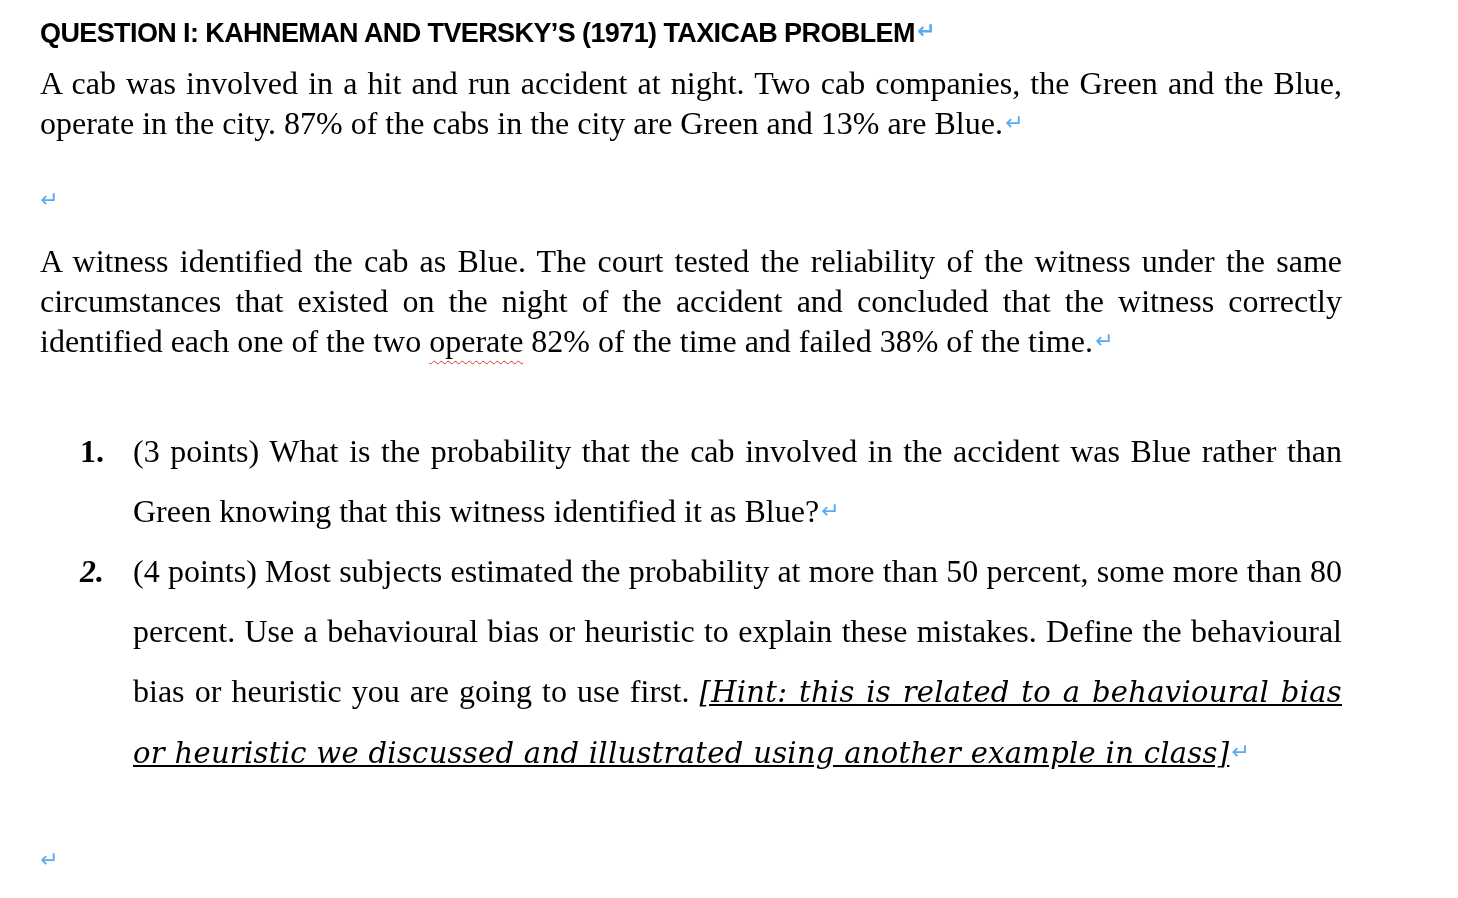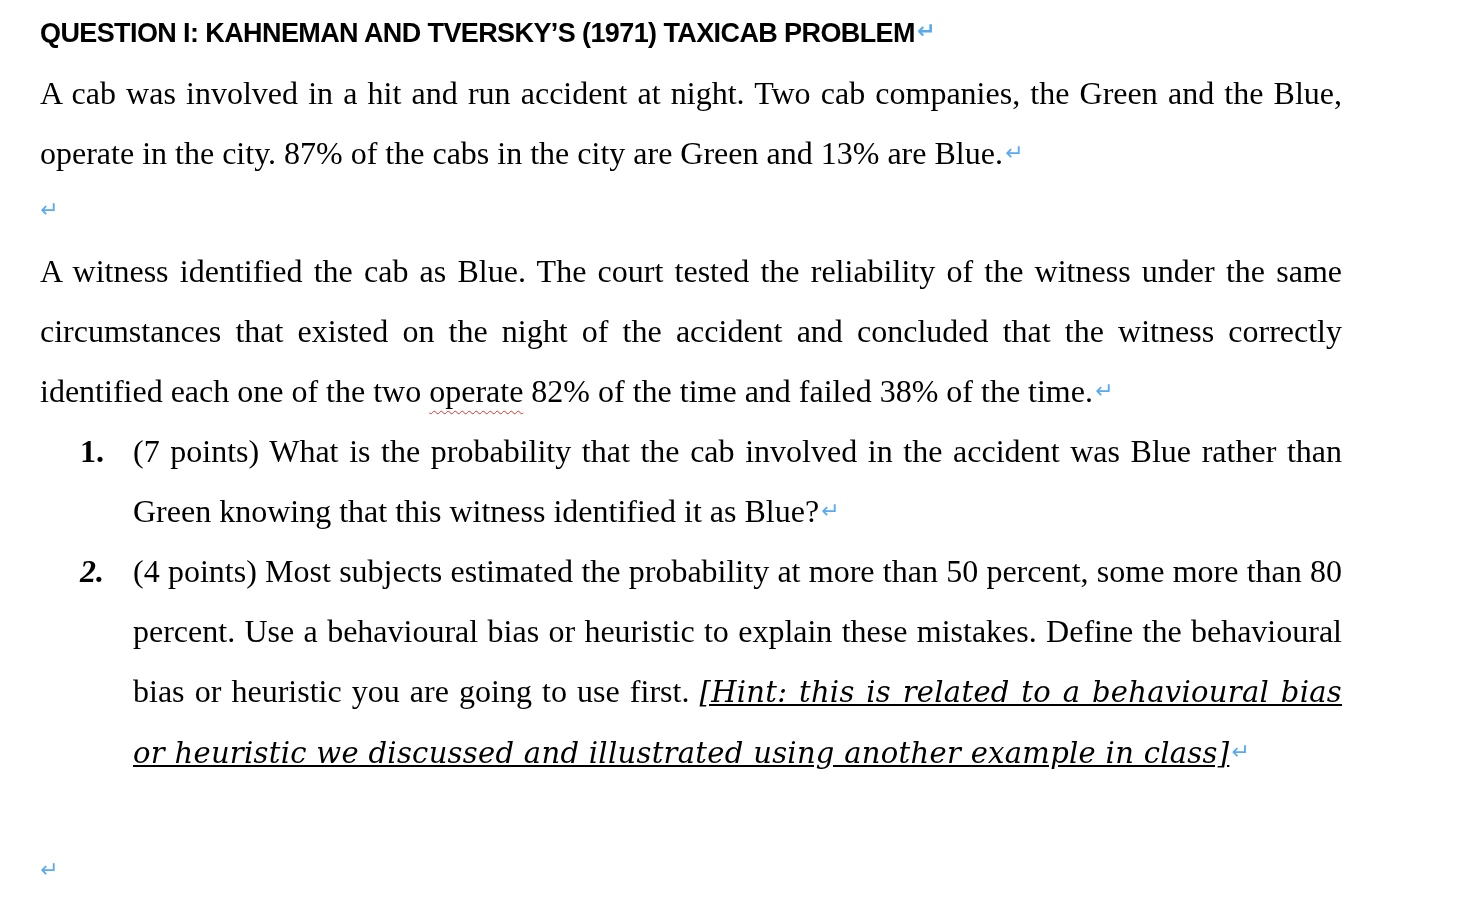--- a/index.html
+++ b/index.html
@@ -30,21 +30,21 @@
       letter-spacing: -0.6px;
       white-space: nowrap;
       line-height: 38px;
     }
     .para {
       position: absolute;
       left: 0;
       width: 1302px;
       font-family: "Liberation Serif", serif;
       font-size: 32px;
-      line-height: 60px;
+      line-height: 40px;
       text-align: justify;
       text-align-last: left;
     }
     .para.p1 { top: 63px; }
     .para.p2 { top: 180px; }
     .para.p3 { top: 241px; }
     .para.p4 { top: 840px; }
     .mark {
       color: #5aaaf0;
       font-family: "DejaVu Sans", sans-serif;
@@ -98,21 +98,21 @@
   <div class="heading"><span>QUESTION I: KAHNEMAN AND TVERSKY’S (1971) TAXICAB PROBLEM</span><span class="mark">↵</span></div>
 
   <div class="para p1"><span>A cab was involved in a hit and run accident at night. Two cab companies, the Green and the Blue, operate in the city. 87% of the cabs in the city are Green and 13% are Blue.</span><span class="mark">↵</span></div>
 
   <div class="para p2"><span class="mark" style="margin-left:0">↵</span></div>
 
   <div class="para p3"><span>A witness identified the cab as Blue. The court tested the reliability of the witness under the same circumstances that existed on the night of the accident and concluded that the witness correctly identified each one of the two </span><span class="spell">operate</span><span> 82% of the time and failed 38% of the time.</span><span class="mark">↵</span></div>
 
   <ol class="list">
     <li class="list-item">
-      <span class="list-num">1.</span><span>(7 points) What is the probability that the cab involved in the accident was Blue rather than Green knowing that this witness identified it as Blue?</span><span class="mark">↵</span>
+      <span class="list-num">1.</span><span>(3 points) What is the probability that the cab involved in the accident was Blue rather than Green knowing that this witness identified it as Blue?</span><span class="mark">↵</span>
     </li>
     <li class="list-item">
       <span class="list-num italic">2.</span><span>(4 points) Most subjects estimated the probability at more than 50 percent, some more than 80 percent. Use a behavioural bias or heuristic to explain these mistakes. Define the behavioural bias or heuristic you are going to use first. </span><span class="hint">[Hint: this is related to a behavioural bias or heuristic we discussed and illustrated using another example in class]</span><span class="mark">↵</span>
     </li>
   </ol>
 
   <div class="para p4"><span class="mark" style="margin-left:0">↵</span></div>
 
 </div>
 

